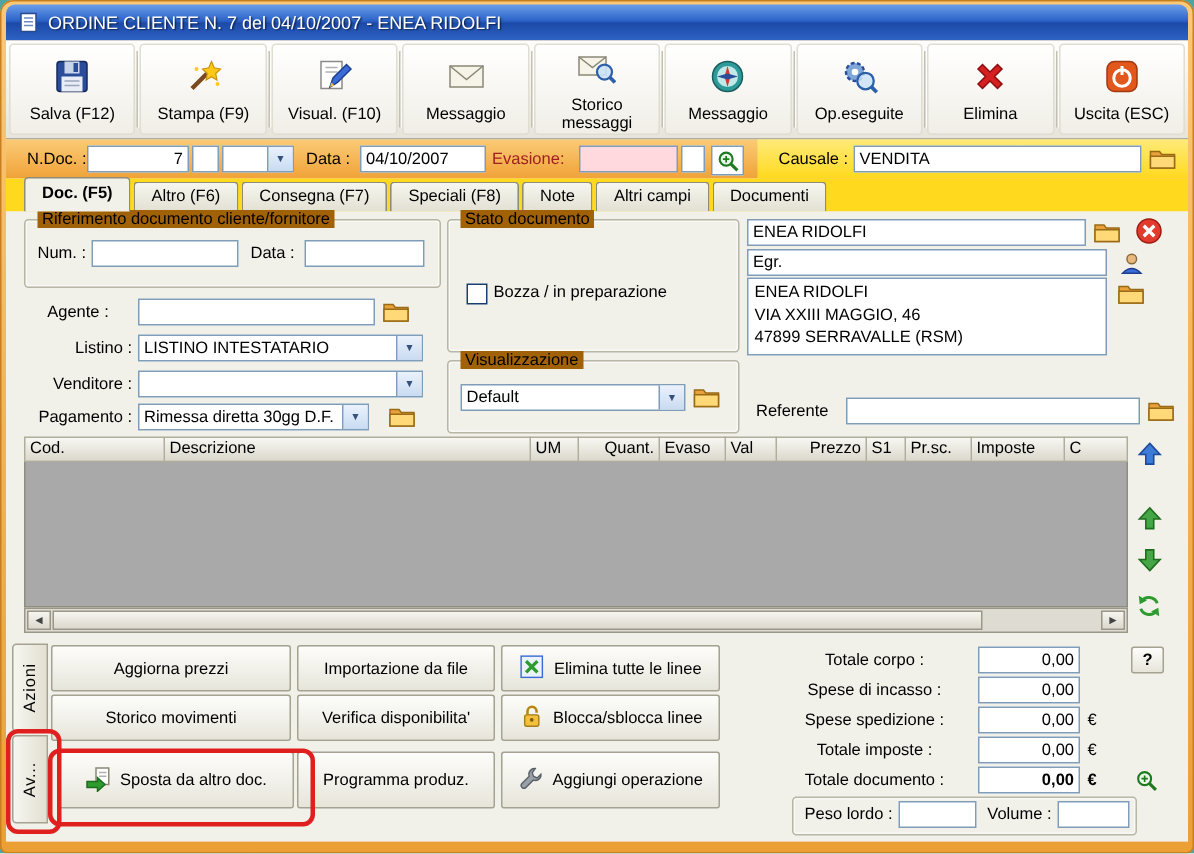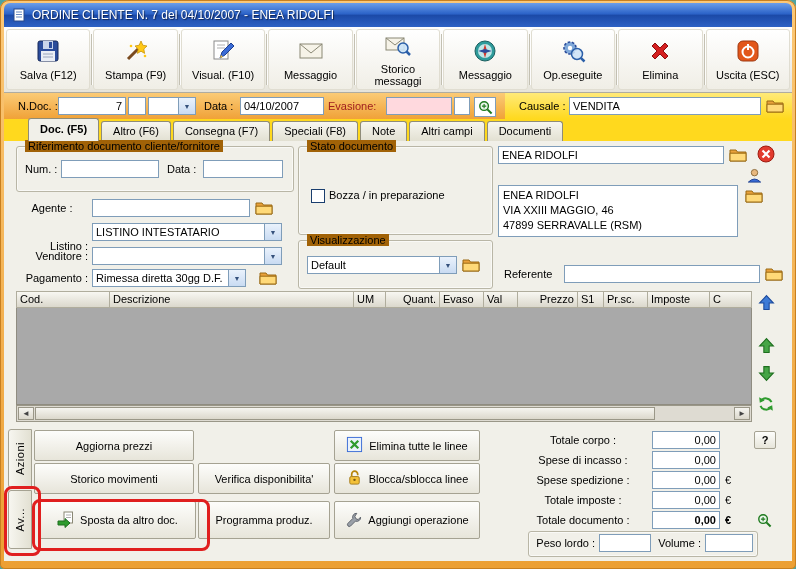--- a/index.html
+++ b/index.html
@@ -10,21 +10,21 @@
   
   .toolbar{position:absolute;top:0;left:0;right:0;height:66px;background:linear-gradient(#FEFEFD,#E6E4DB);border-bottom:1px solid #AFACA0;display:flex;align-items:stretch;padding:1px;box-sizing:border-box}
   .tbtn{flex:1;margin:1px;border:1px solid #E0DDD1;border-radius:3px;background:linear-gradient(#FFFFFF,#F0EEE6);display:flex;flex-direction:column;align-items:center;justify-content:center;gap:3px;font-size:11px;line-height:12px;text-align:center;cursor:default}
   .tsep{width:1px;background:#C3C0B2;margin:6px 0;box-shadow:1px 0 0 rgba(255,255,255,.85)}
   
   .docbar{position:absolute;top:66px;left:0;right:0;height:26px;background:linear-gradient(#FBCB76,#F0A238)}
   .lbl{position:absolute;font-size:11px;white-space:nowrap;color:#000}
   .fld{position:absolute;background:#fff;border:1px solid #7F9DB9;height:18px;box-sizing:border-box;font-size:11px;line-height:16px;padding:0 3px;overflow:hidden;white-space:nowrap}
   .causale{position:absolute;left:501px;top:0;bottom:0;right:0;background:linear-gradient(#FFEA79,#FFD91E)}
   
-  .tabrow{position:absolute;top:92px;left:0;right:0;height:22px;background:#FFD91E;display:flex;align-items:flex-end;padding-left:24px;box-sizing:border-box}
+  .tabrow{position:absolute;top:92px;left:0;right:0;height:22px;background:#FFD91E;display:flex;align-items:flex-end;padding-left:12px;box-sizing:border-box}
   .tab{height:19px;line-height:19px;padding:0 11px;font-size:11px;background:linear-gradient(#F7F6EF,#E2E0D2);border:1px solid #8F8C78;border-bottom:none;border-radius:3px 3px 0 0;margin-right:2px;cursor:default}
   .tab.sel{height:22px;line-height:20px;font-weight:bold;background:#F1F0E9;position:relative;z-index:2}
   
   .content{position:absolute;top:114px;left:0;right:0;bottom:0;background:#F1F0E9}
   .gbox{position:absolute;border:1px solid #B9B6A6;border-radius:3px;box-shadow:inset 0 0 0 1px rgba(255,255,255,.6)}
   .gtitle{position:absolute;top:-7px;left:8px;background:#a16207;padding:0 3px;font-size:11px;white-space:nowrap}
   .combo{position:absolute;background:#fff;border:1px solid #7F9DB9;height:18px;box-sizing:border-box;display:flex}
   .combo .ctext{flex:1;font-size:11px;line-height:16px;padding:0 3px;overflow:hidden;white-space:nowrap}
   .combo .carrow{width:16px;border-left:1px solid #7F9DB9;background:linear-gradient(#EAF2FC,#C9DBF2);display:flex;align-items:center;justify-content:center;font-size:7px;color:#35517C}
   .icbtn{position:absolute;width:20px;height:18px;display:flex;align-items:center;justify-content:center;cursor:default}
@@ -212,21 +212,21 @@
 
       <span class="lbl" style="left:12px;top:61px;width:72px;text-align:center">Agente :</span>
       <div class="fld" style="left:88px;top:58px;width:158px"></div>
       <span class="icbtn" style="left:250px;top:58px">
             <svg width="18" height="14" viewBox="0 0 18 14">
               <path d="M1 2h6l1.5 2H17v9H1z" fill="#E9A13B" stroke="#9A6A14"></path>
               <path d="M1 5.2h16v7.8H1z" fill="#FFD978" stroke="#9A6A14"></path>
             </svg>
           </span>
 
-      <span class="lbl" style="left:12px;top:99px;width:72px;text-align:right">Listino :</span>
+      <span class="lbl" style="left:12px;top:85px;width:72px;text-align:right">Listino :</span>
       <div class="combo" style="left:88px;top:82px;width:190px">
             <span class="ctext">LISTINO INTESTATARIO</span>
             <span class="carrow">▼</span>
           </div>
 
       <span class="lbl" style="left:12px;top:109px;width:72px;text-align:right">Venditore :</span>
       <div class="combo" style="left:88px;top:106px;width:190px">
             <span class="ctext"></span>
             <span class="carrow">▼</span>
           </div>
@@ -269,20 +269,21 @@
               <path d="M1 5.2h16v7.8H1z" fill="#FFD978" stroke="#9A6A14"></path>
             </svg>
           </span>
       <span class="icbtn" style="left:752px;top:4px">
             <svg width="18" height="18" viewBox="0 0 18 18">
               <circle cx="9" cy="9" r="8" fill="#E23B2E" stroke="#9E1B10"></circle>
               <path d="M5.5 5.5 L12.5 12.5 M12.5 5.5 L5.5 12.5" stroke="#fff" stroke-width="2.2"></path>
             </svg>
           </span>
 
+      <div class="fld" style="left:494px;top:25px;width:240px">Egr.</div>
       <span class="icbtn" style="left:740px;top:25px">
             <svg width="17" height="17" viewBox="0 0 18 18">
               <circle cx="9" cy="6" r="3.4" fill="#E8B87E" stroke="#8A6A3A"></circle>
               <path d="M2.5 16 Q9 9.5 15.5 16 Z" fill="#3A6BD6" stroke="#1E3F8F"></path>
             </svg>
           </span>
 
       <div class="addr" style="left:494px;top:44px;width:240px;height:52px">
         <div>ENEA RIDOLFI</div>
         <div>VIA XXIII MAGGIO, 46</div>
@@ -351,20 +352,23 @@
       <div class="vtab" style="left:4px;top:288px;width:22px;height:57px">
             <span>Azioni</span>
           </div>
       <div class="vtab" style="left:4px;top:349px;width:22px;height:57px">
             <span>Av...</span>
           </div>
 
       <div class="abtn" style="left:30px;top:289px;width:160px;height:31px">
             <span>Aggiorna prezzi</span>
           </div>
+      <div class="abtn" style="left:194px;top:289px;width:132px;height:31px">
+            <span>Importazione da file</span>
+          </div>
       <div class="abtn" style="left:330px;top:289px;width:146px;height:31px">
         <span><svg width="17" height="17" viewBox="0 0 18 18">
                 <rect x="1.5" y="1.5" width="15" height="15" fill="#EAF2FB" stroke="#3A6BD6"></rect>
                 <path d="M5 5 L13 13 M13 5 L5 13" stroke="#2E9B2E" stroke-width="2.4"></path>
               </svg></span>
         <span>Elimina tutte le linee</span>
       </div>
       <div class="abtn" style="left:30px;top:322px;width:160px;height:31px">
             <span>Storico movimenti</span>
           </div>

